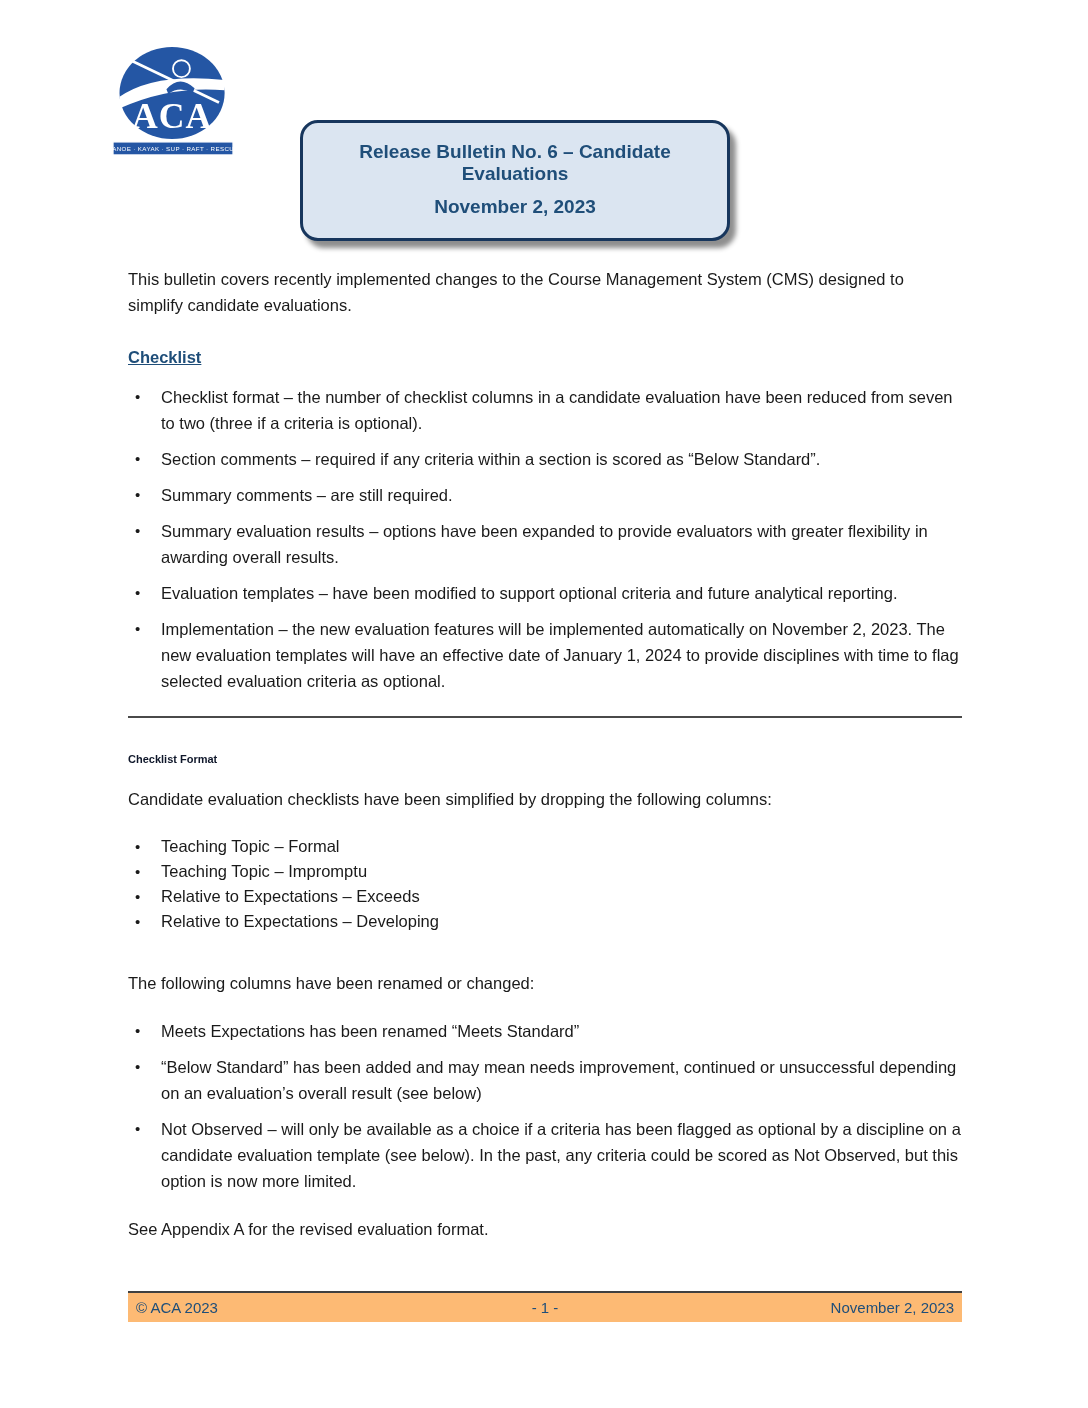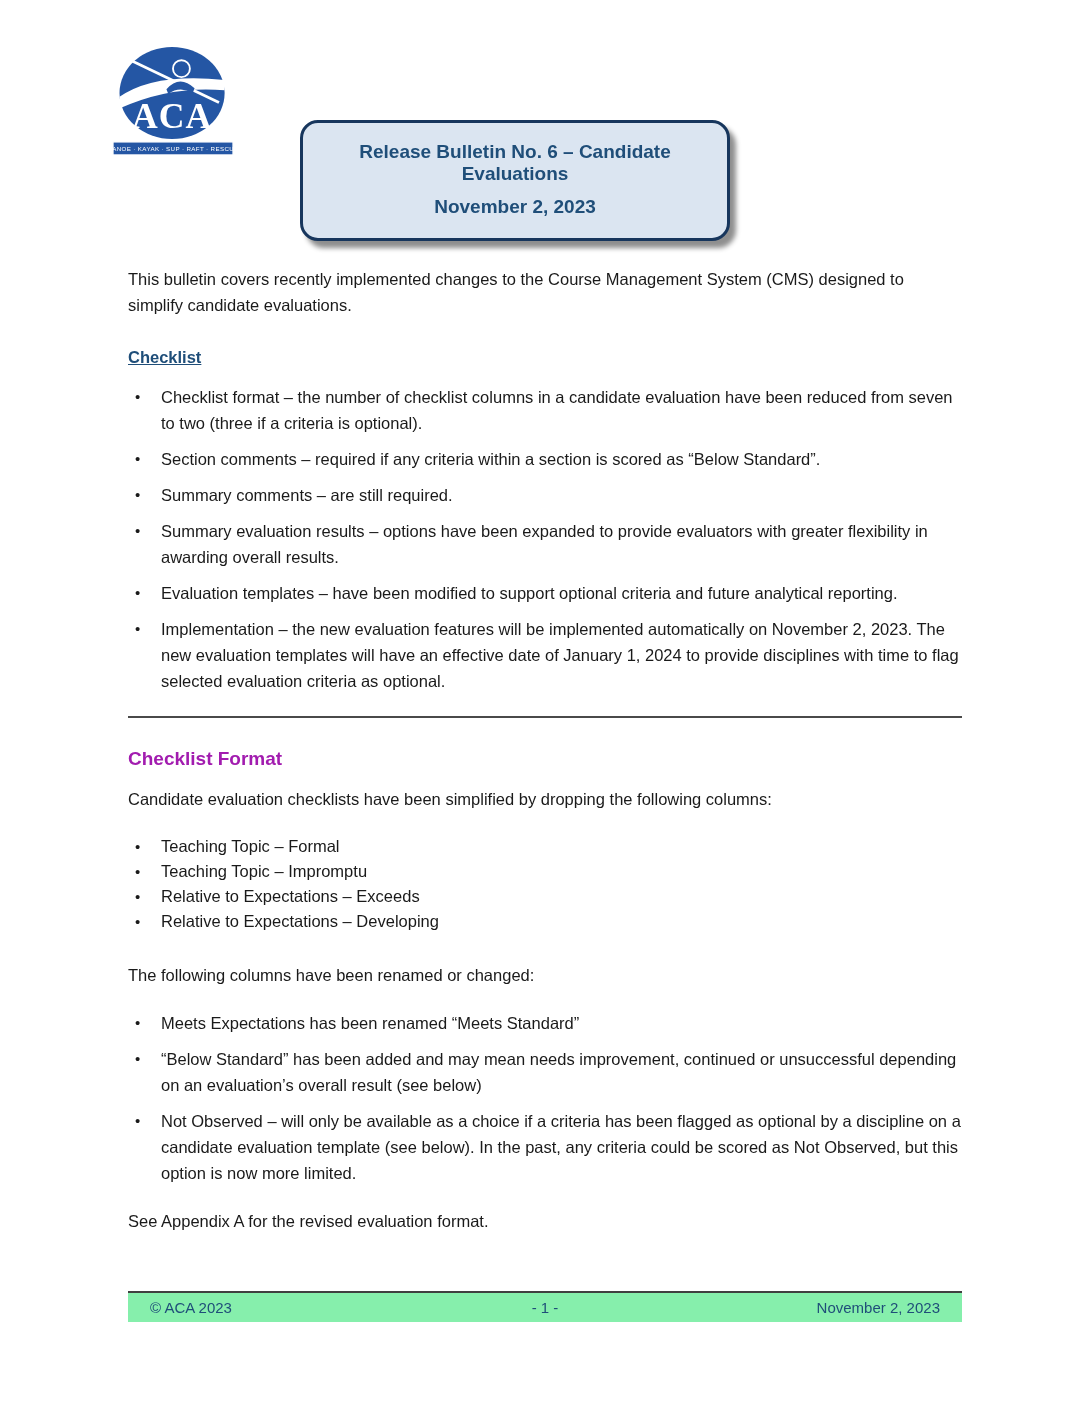--- a/index.html
+++ b/index.html
@@ -47,23 +47,23 @@
   .content p { margin: 0 0 22px 0; }
 
   .highlights-heading {
     color: #1f4e79;
     font-weight: bold;
     text-decoration: underline;
     font-size: 16.5px;
     margin: 26px 0 14px 0;
   }
   .section-heading {
-    color: #a21caf;
+    color: #0f172a;
     font-weight: bold;
-    font-size: 19px;
+    font-size: 11px;
     margin: 28px 0 14px 0;
   }
 
   ul { list-style: none; margin: 0 0 22px 0; padding: 0; }
   ul li { position: relative; padding-left: 33px; }
   ul li::before {
     content: "\2022";
     position: absolute;
     left: 7px; top: 0;
     font-size: 15px;
@@ -77,28 +77,28 @@
     margin: 14px 0 0 0;
   }
   .after-divider { margin-top: 28px; }
 
   
   .footer {
     position: absolute;
     left: 128px; top: 1291px;
     width: 834px;
     box-sizing: border-box;
-    background: #86efac;
+    background: #fdba74;
     border-top: 2.5px solid #404040;
     height: 31px;
     display: flex;
     align-items: center;
     color: #1f4e79;
     font-size: 15px;
-    padding: 0 22px;
+    padding: 0 8px;
   }
   .footer .f-left  { flex: 1; text-align: left; }
   .footer .f-center{ flex: 1; text-align: center; }
   .footer .f-right { flex: 1; text-align: right; }
 </style>
 </head>
 <body>
 
 <div class="page">
 
@@ -141,21 +141,21 @@
 
     <p>Candidate evaluation checklists have been simplified by dropping the following columns:</p>
 
     <ul class="tight">
       <li>Teaching Topic – Formal</li>
       <li>Teaching Topic – Impromptu</li>
       <li>Relative to Expectations – Exceeds</li>
       <li>Relative to Expectations – Developing</li>
     </ul>
 
-    <p style="margin-top:28px">The following columns have been renamed or changed:</p>
+    <p style="margin-top:36px">The following columns have been renamed or changed:</p>
 
     <ul class="spaced">
       <li>Meets Expectations has been renamed “Meets Standard”</li>
       <li>“Below Standard” has been added and may mean needs improvement, continued or unsuccessful depending on an evaluation’s overall result (see below)</li>
       <li>Not Observed – will only be available as a choice if a criteria has been flagged as optional by a discipline on a candidate evaluation template (see below).  In the past, any criteria could be scored as Not Observed, but this option is now more limited.</li>
     </ul>
 
     <p>See Appendix A for the revised evaluation format.</p>
 
   </div>

